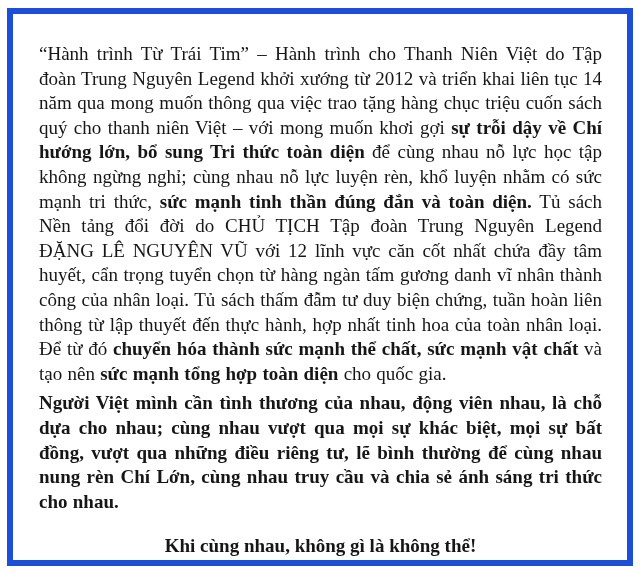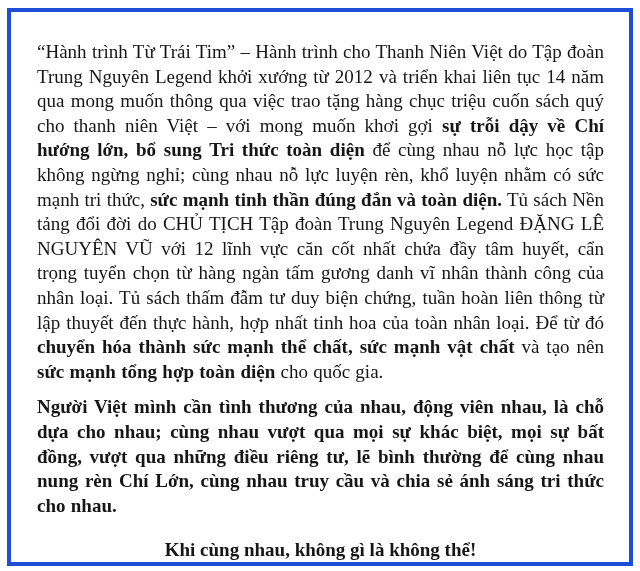--- a/index.html
+++ b/index.html
@@ -13,38 +13,38 @@
     overflow: hidden;
     position: relative;
     font-family: "Liberation Serif", serif;
   }
   .frame {
     position: absolute;
     left: 7px;
     top: 8px;
     right: 7px;
     bottom: 5px;
-    border: 4px solid #1d4ed8;
+    border: 6px solid #1d4ed8;
     box-sizing: border-box;
     padding: 28px 25px 0 26px;
     background: #ffffff;
   }
   .para {
     margin: 0;
     font-size: 19px;
     line-height: 24.6px;
     color: #161616;
     text-align: justify;
     word-spacing: 0.5px;
   }
   .para.bold {
     font-weight: bold;
   }
   .para + .para {
-    margin-top: 11px;
+    margin-top: 5px;
   }
   .para b {
     font-weight: bold;
   }
   .slogan {
     margin-top: 19px;
     text-align: center;
     font-weight: bold;
     font-size: 19px;
     line-height: 25.5px;

